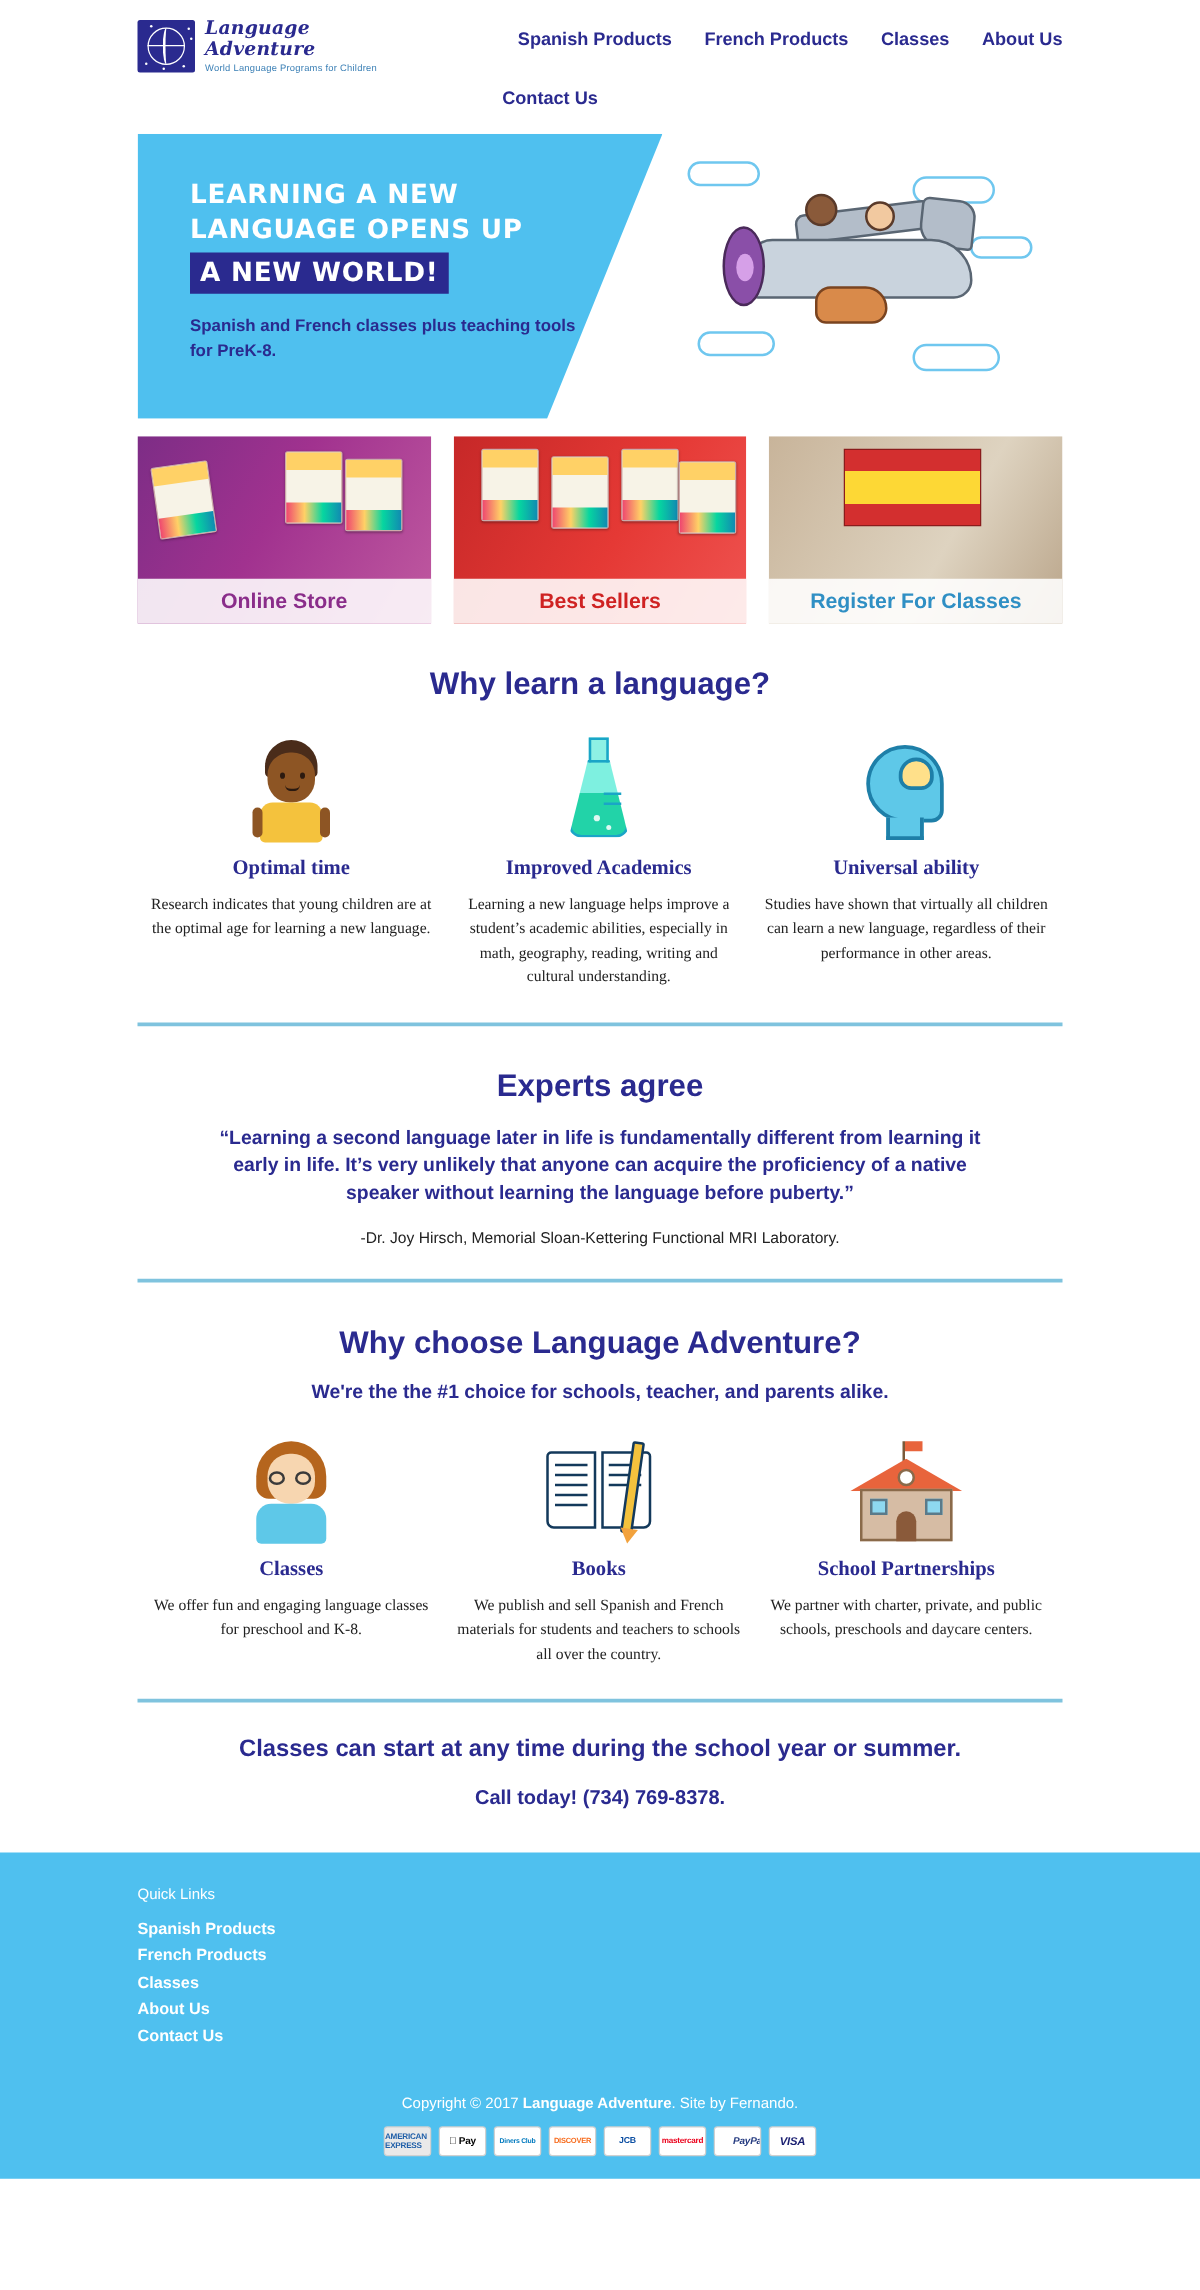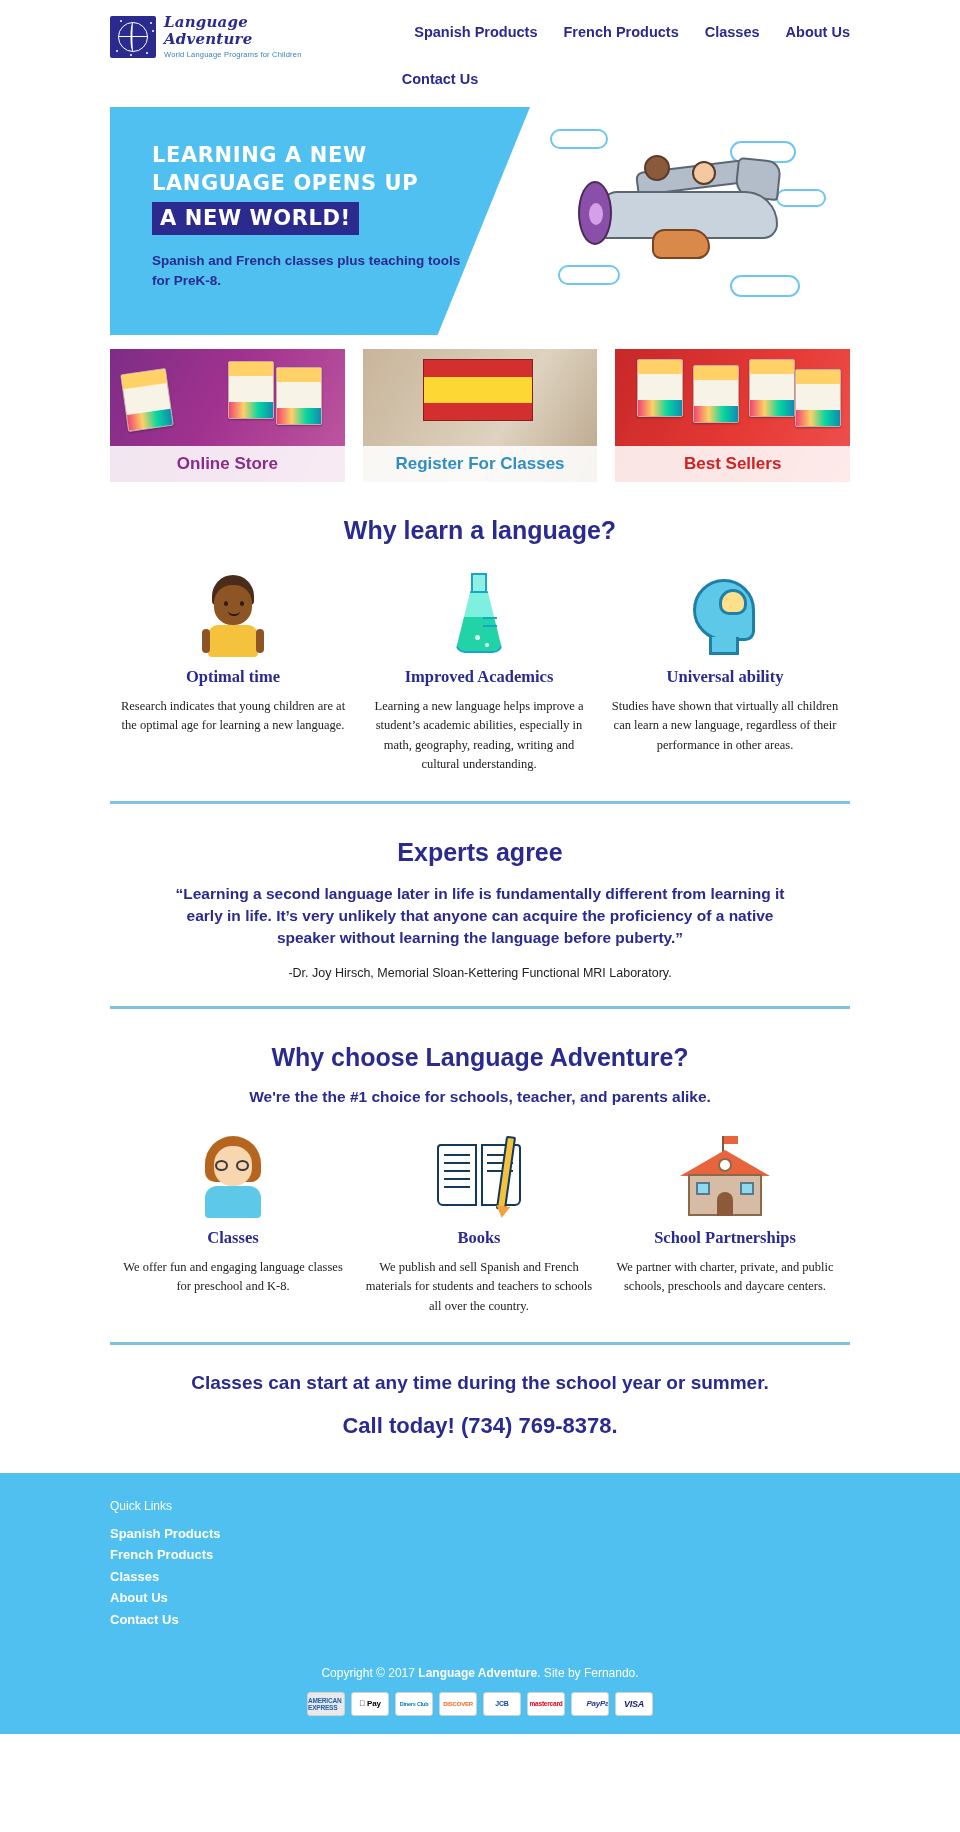--- a/index.html
+++ b/index.html
@@ -225,21 +225,21 @@
 
   
   .promos {
     width: 740px;
     margin: 14px auto 0 auto;
     display: flex;
     gap: 18px;
   }
   .promo {
     width: 235px;
-    height: 133px;
+    height: 150px;
     position: relative;
     overflow: hidden;
     cursor: pointer;
   }
   .promo-img { position: absolute; inset: 0; }
   .promo-img.store { background: linear-gradient(120deg,#7d2d86 0%,#a1328f 45%,#c05aa0 100%); }
   .promo-img.best  { background: linear-gradient(120deg,#c62828 0%,#e53935 55%,#ef5350 100%); }
   .promo-img.class { background: linear-gradient(120deg,#c8b49a 0%,#ded3c0 60%,#b9a489 100%); }
   .promo-book {
     position: absolute;
@@ -401,21 +401,21 @@
     text-align: center;
   }
   .cta-h {
     font-size: 19px;
     font-weight: bold;
     color: #2a2a8f;
     line-height: 1.25;
   }
   .cta-p {
     margin-top: 18px;
-    font-size: 22px;
+    font-size: 16px;
     font-weight: bold;
     color: #2a2a8f;
   }
 
   
   .footer {
     margin-top: 34px;
     width: 960px;
     background: #4fc0ef;
     padding: 26px 0 18px 0;
@@ -549,46 +549,46 @@
         </div>
       <div class="promo-book" style="left:14px;top:22px;transform:rotate(-8deg)">
           <div class="rb"></div>
           <div class="bb"></div>
         </div>
     </div>
     <div class="promo-label store">Online Store</div>
   </div>
 
   <div class="promo">
-    <div class="promo-img class">
-      <div class="promo-flag"></div>
-    </div>
-    <div class="promo-label class">Register For Classes</div>
-  </div>
-
-  <div class="promo">
     <div class="promo-img best">
       <div class="promo-book" style="left:22px;top:10px;">
           <div class="rb"></div>
           <div class="bb"></div>
         </div>
       <div class="promo-book" style="left:78px;top:16px;">
           <div class="rb"></div>
           <div class="bb"></div>
         </div>
       <div class="promo-book" style="left:134px;top:10px;">
           <div class="rb"></div>
           <div class="bb"></div>
         </div>
       <div class="promo-book" style="left:180px;top:20px;">
           <div class="rb"></div>
           <div class="bb"></div>
         </div>
     </div>
     <div class="promo-label best">Best Sellers</div>
+  </div>
+
+  <div class="promo">
+    <div class="promo-img class">
+      <div class="promo-flag"></div>
+    </div>
+    <div class="promo-label class">Register For Classes</div>
   </div>
 
 </div>
 
 <div class="section">
   <h2 class="section-title">Why learn a language?</h2>
   <div class="cols">
     <div class="col">
       <div class="col-icon">
         <div class="ico-boy">

